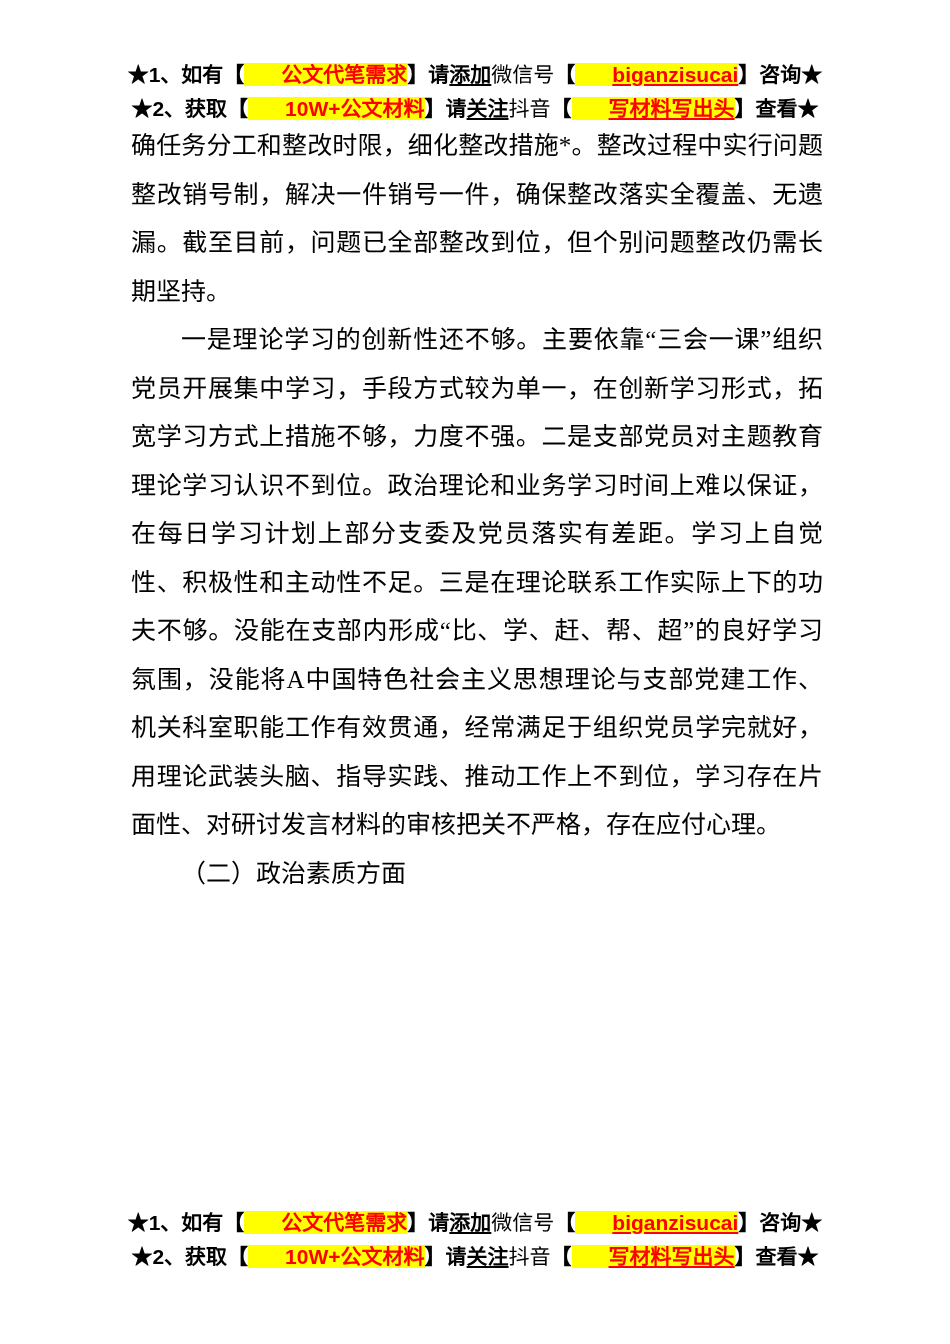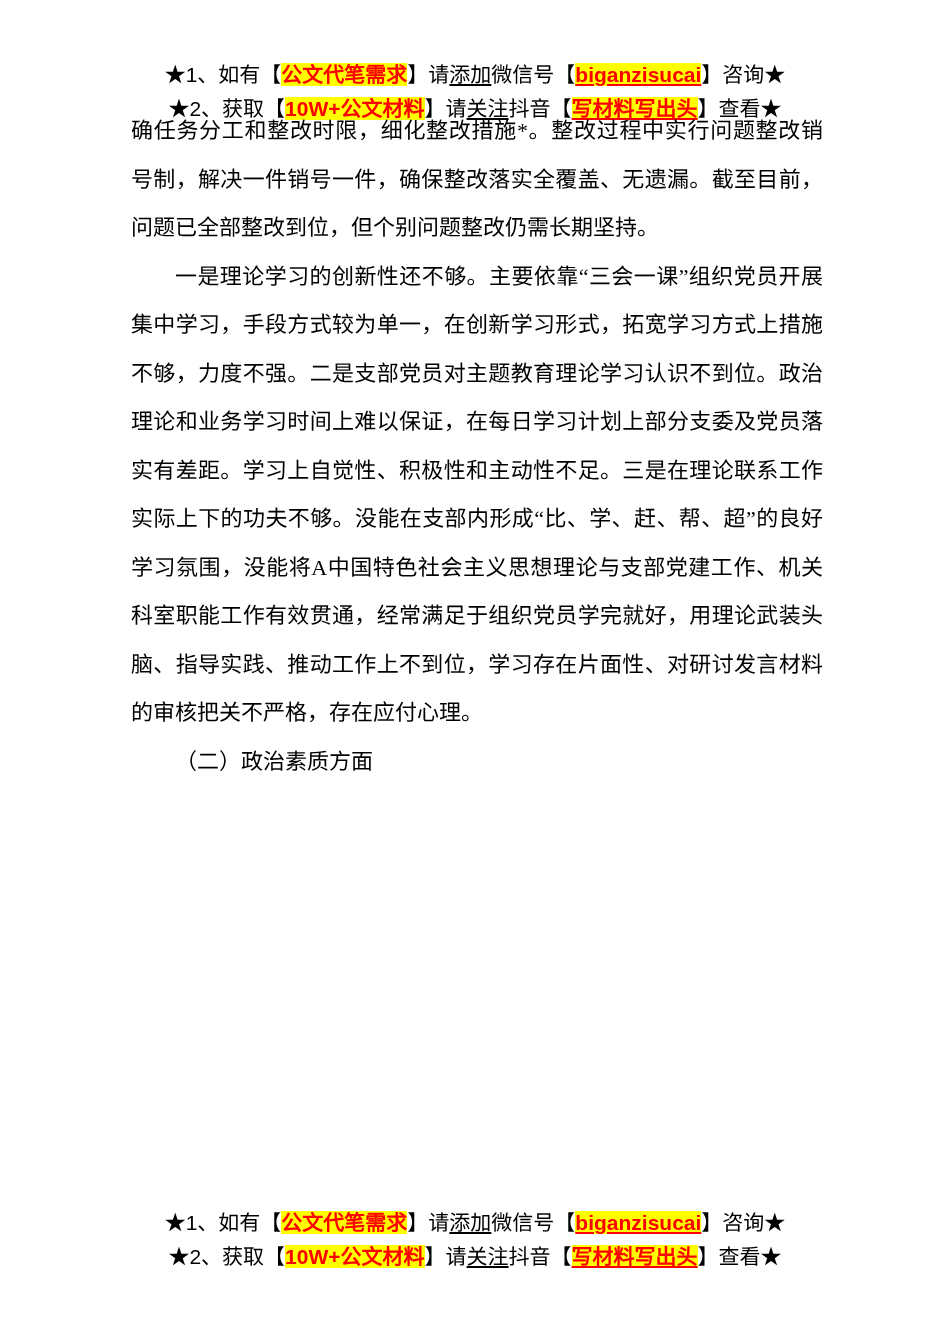--- a/index.html
+++ b/index.html
@@ -24,38 +24,39 @@
     text-align: center;
     font-family: "Liberation Sans", sans-serif;
     font-size: 21px;
     line-height: 34px;
     color: #000000;
     white-space: nowrap;
   }
   .ad-block.header { top: 58px; }
   .ad-block.footer { top: 1206px; }
   .ad-line { display: block; }
-  .seg-b  { font-weight: normal; }
+  .seg-b  { font-weight: bold; }
   .seg-n  { font-weight: normal; }
   .seg-hl {
     font-weight: bold;
     color: #ff0000;
     background: #ffff00;
+    padding-left: 37px;
   }
   .seg-u  { text-decoration: underline; }
   
   .doc-body {
     position: absolute;
     left: 131px;
-    top: 107px;
+    top: 122px;
     width: 692px;
     height: 1082px;
     overflow: hidden;
     font-family: "Liberation Serif", serif;
-    font-size: 22px;
+    font-size: 25px;
     line-height: 48.5px;
     text-align: justify;
     color: #000000;
   }
   .doc-body p {
     margin: 0;
     padding: 0;
     text-indent: 2em;
   }
   .doc-body p.no-indent { text-indent: 0; }

